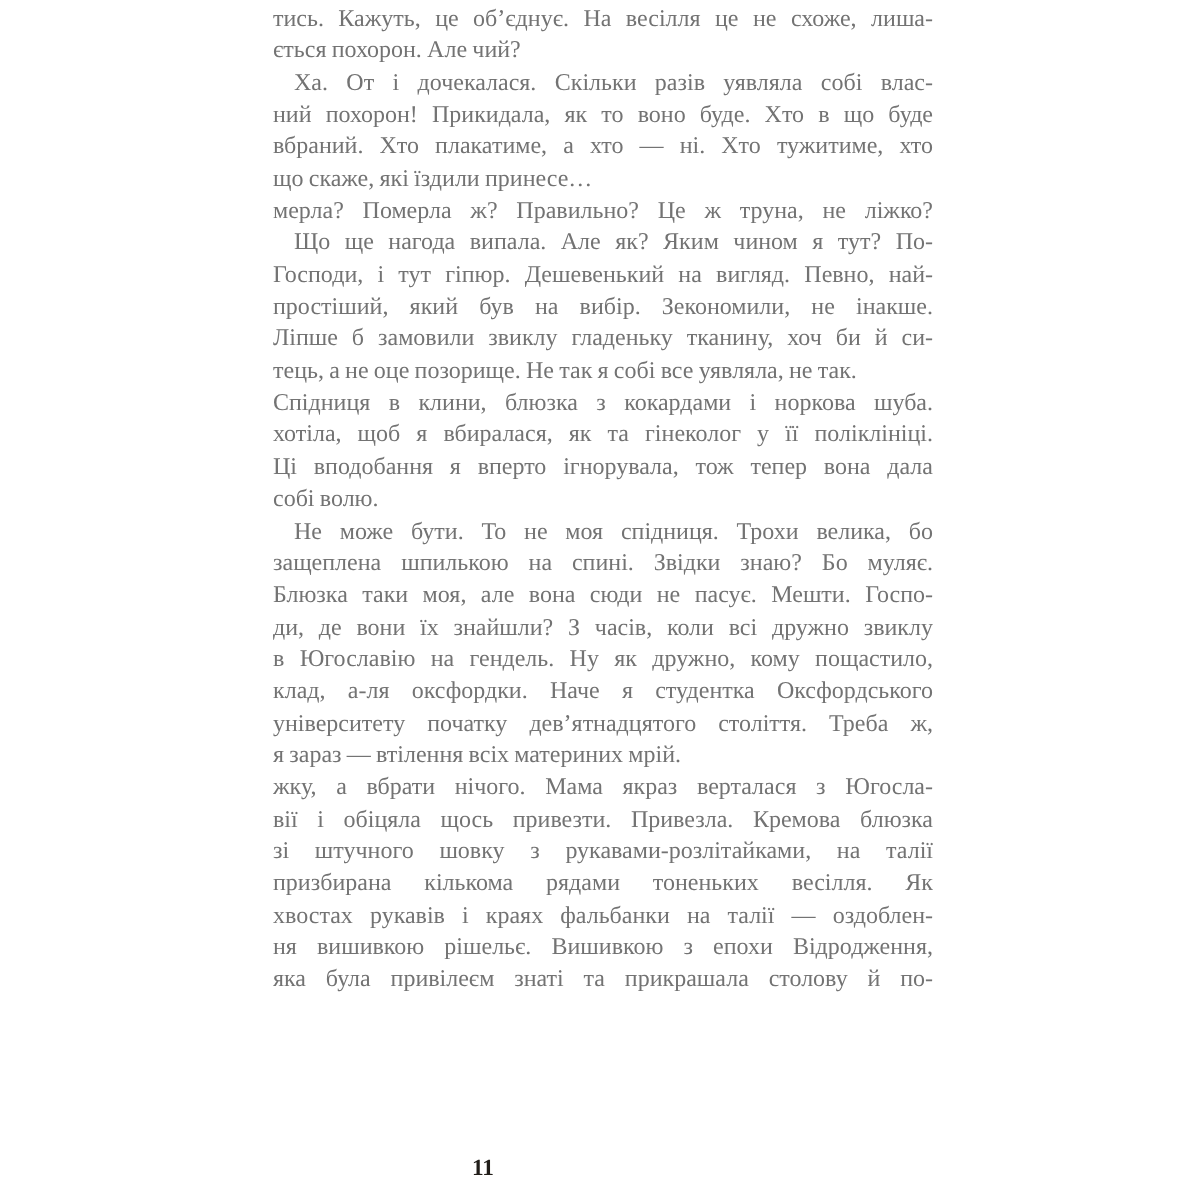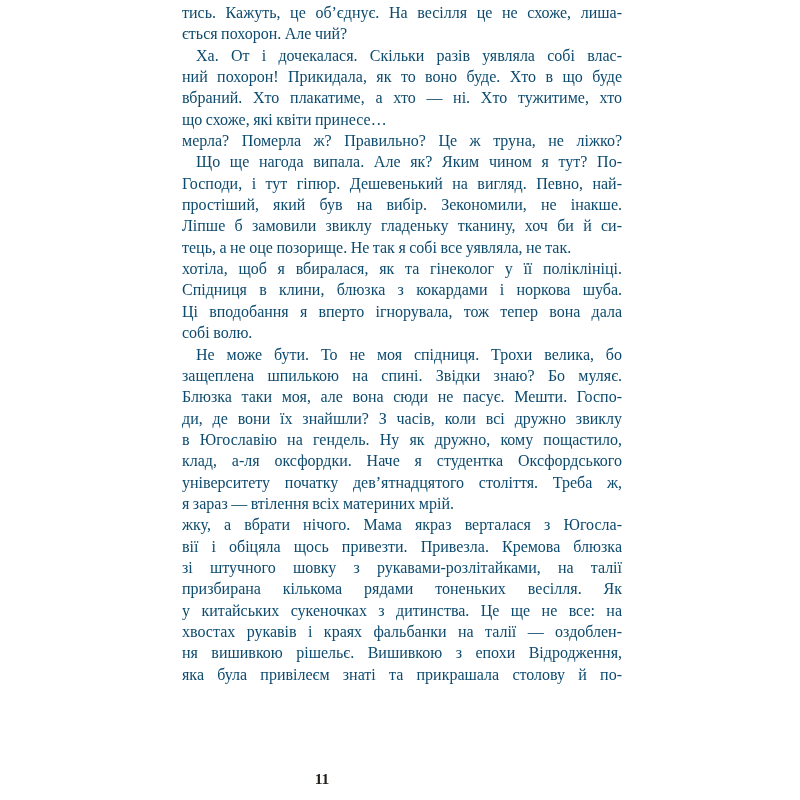--- a/index.html
+++ b/index.html
@@ -19,21 +19,21 @@
     position: absolute;
     left: 182px;
     top: 2px;
     width: 440px;
   }
   .text-line {
     font-size: 16px;
     line-height: 21.35px;
     height: 21.35px;
     overflow: hidden;
-    color: #0c4a6e;
+    color: #737373;
     text-align: justify;
     text-align-last: justify;
     word-spacing: -0.5px;
     white-space: normal;
   }
   .text-line.para-end {
     text-align-last: left;
   }
   .text-line.indent {
     text-indent: 14px;
@@ -53,42 +53,41 @@
 </head>
 <body>
 
 <div class="book-page">
   <div class="text-block" id="text-block">
       <div class="text-line">тись. Кажуть, це об’єднує. На весілля це не схоже, лиша-</div>
       <div class="text-line para-end">ється похорон. Але чий?</div>
       <div class="text-line indent">Ха. От і дочекалася. Скільки разів уявляла собі влас-</div>
       <div class="text-line">ний похорон! Прикидала, як то воно буде. Хто в що буде</div>
       <div class="text-line">вбраний. Хто плакатиме, а хто — ні. Хто тужитиме, хто</div>
-      <div class="text-line para-end">що схоже, які квіти принесе…</div>
+      <div class="text-line para-end">що скаже, які їздили принесе…</div>
       <div class="text-line">мерла? Померла ж? Правильно? Це ж труна, не ліжко?</div>
       <div class="text-line indent">Що ще нагода випала. Але як? Яким чином я тут? По-</div>
       <div class="text-line">Господи, і тут гіпюр. Дешевенький на вигляд. Певно, най-</div>
       <div class="text-line">простіший, який був на вибір. Зекономили, не інакше.</div>
       <div class="text-line">Ліпше б замовили звиклу гладеньку тканину, хоч би й си-</div>
       <div class="text-line para-end">тець, а не оце позорище. Не так я собі все уявляла, не так.</div>
+      <div class="text-line">Спідниця в клини, блюзка з кокардами і норкова шуба.</div>
       <div class="text-line">хотіла, щоб я вбиралася, як та гінеколог у її поліклініці.</div>
-      <div class="text-line">Спідниця в клини, блюзка з кокардами і норкова шуба.</div>
       <div class="text-line">Ці вподобання я вперто ігнорувала, тож тепер вона дала</div>
       <div class="text-line para-end">собі волю.</div>
       <div class="text-line indent">Не може бути. То не моя спідниця. Трохи велика, бо</div>
       <div class="text-line">защеплена шпилькою на спині. Звідки знаю? Бо муляє.</div>
       <div class="text-line">Блюзка таки моя, але вона сюди не пасує. Мешти. Госпо-</div>
       <div class="text-line">ди, де вони їх знайшли? З часів, коли всі дружно звиклу</div>
       <div class="text-line">в Югославію на гендель. Ну як дружно, кому пощастило,</div>
       <div class="text-line">клад, а-ля оксфордки. Наче я студентка Оксфордського</div>
       <div class="text-line">університету початку дев’ятнадцятого століття. Треба ж,</div>
       <div class="text-line para-end">я зараз — втілення всіх материних мрій.</div>
       <div class="text-line">жку, а вбрати нічого. Мама якраз верталася з Югосла-</div>
       <div class="text-line">вії і обіцяла щось привезти. Привезла. Кремова блюзка</div>
       <div class="text-line">зі штучного шовку з рукавами-розлітайками, на талії</div>
       <div class="text-line">призбирана кількома рядами тоненьких весілля. Як</div>
-      <div class="text-line">у китайських сукеночках з дитинства. Це ще не все: на</div>
       <div class="text-line">хвостах рукавів і краях фальбанки на талії — оздоблен-</div>
       <div class="text-line">ня вишивкою рішельє. Вишивкою з епохи Відродження,</div>
       <div class="text-line">яка була привілеєм знаті та прикрашала столову й по-</div>
     </div>
   <div class="page-number">11</div>
 </div>
 
 </body></html>

